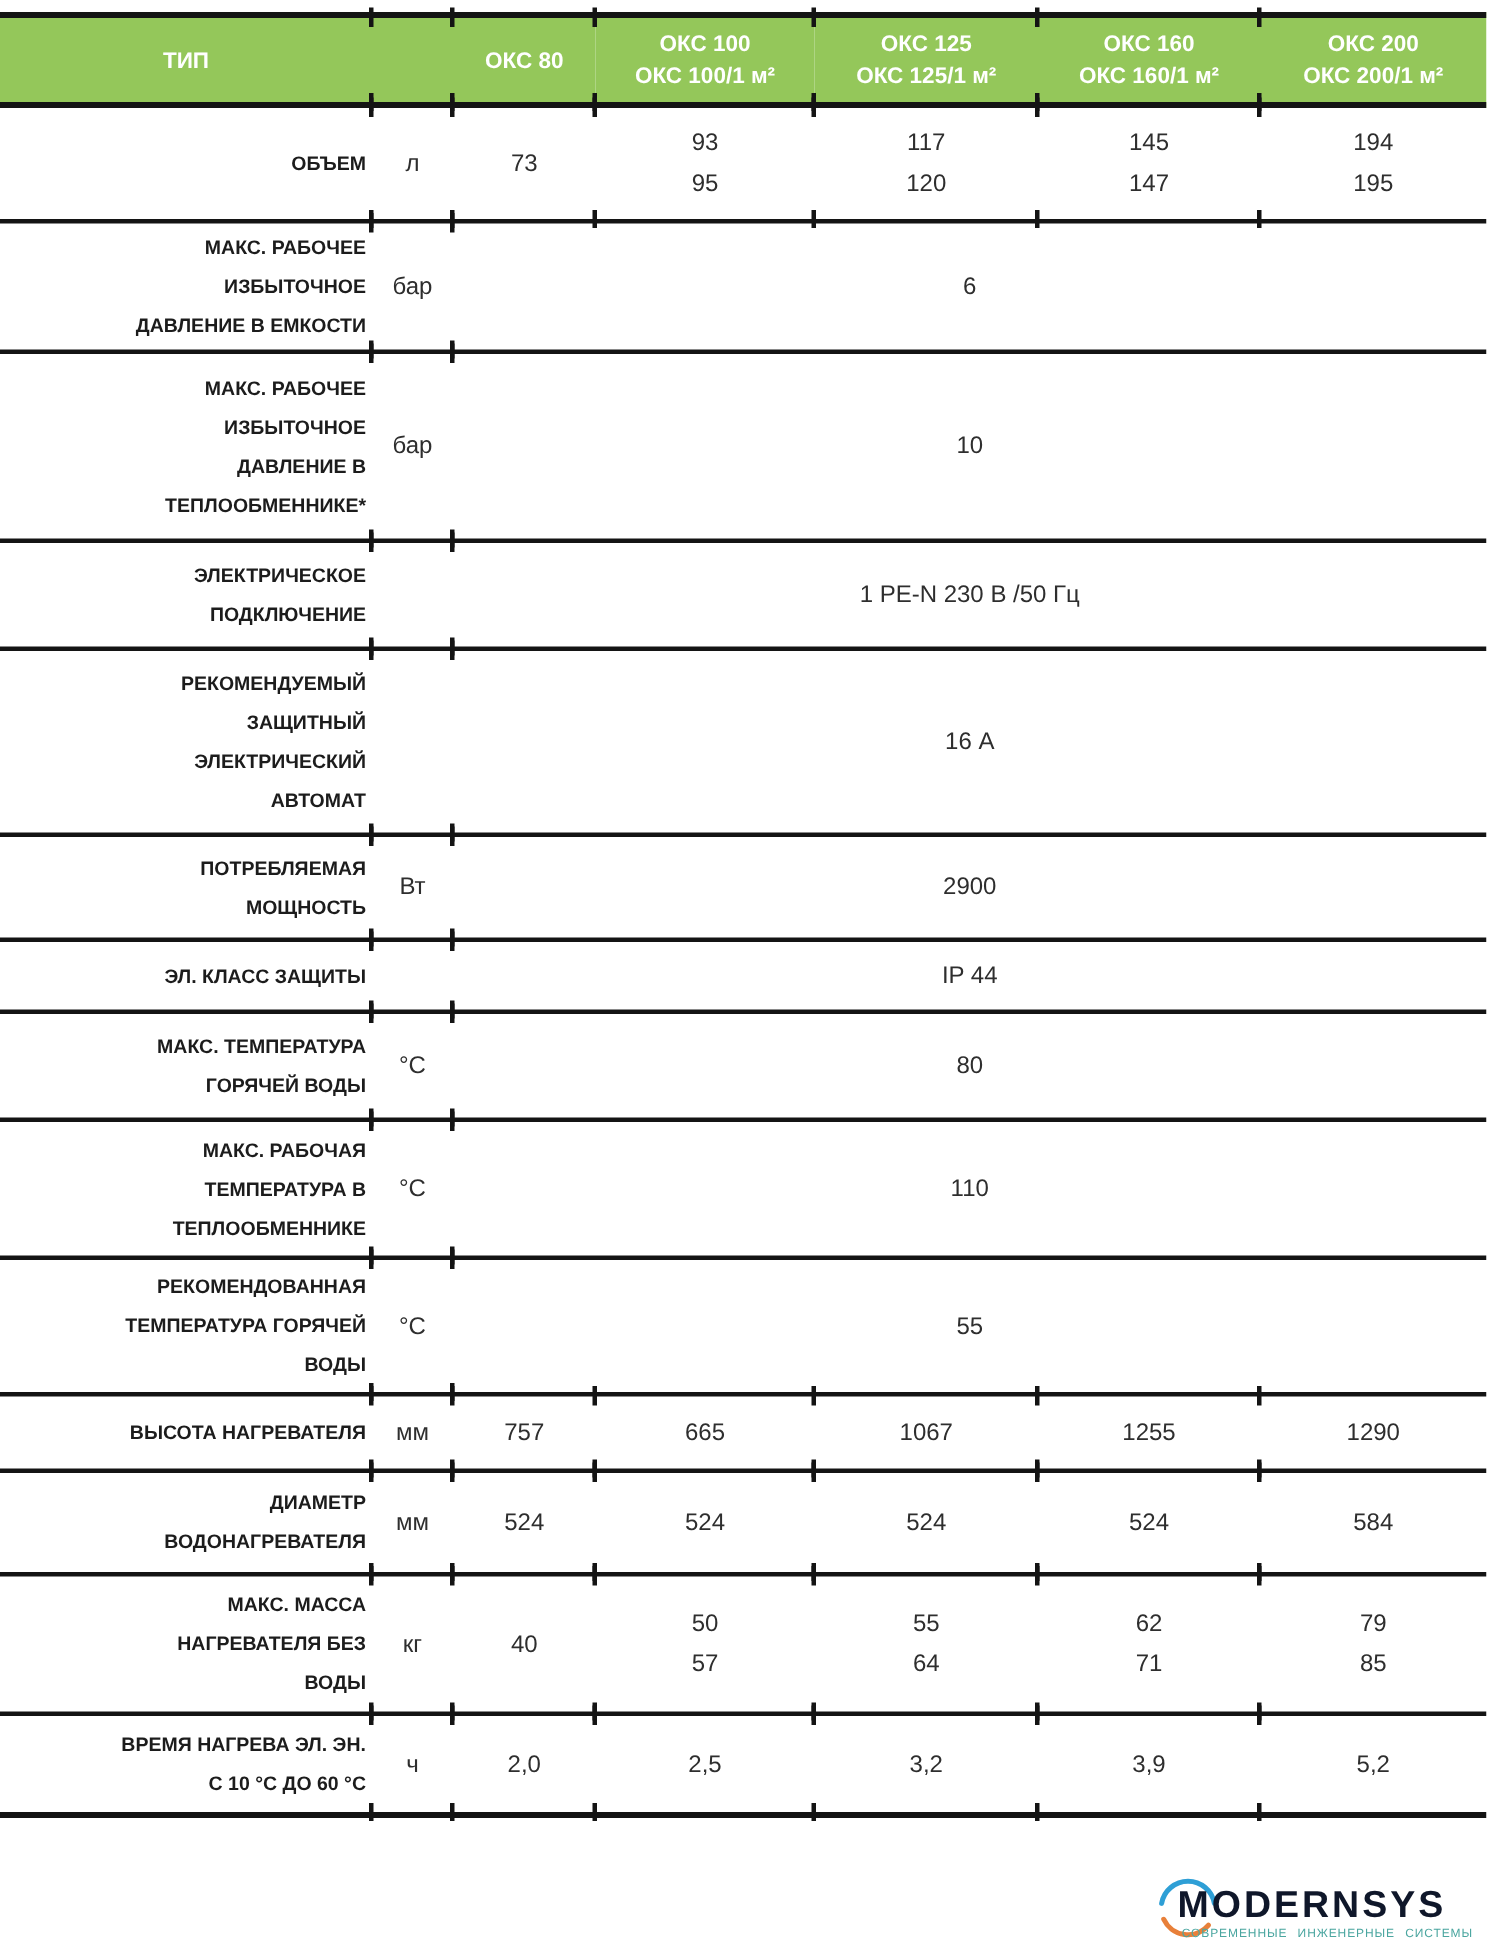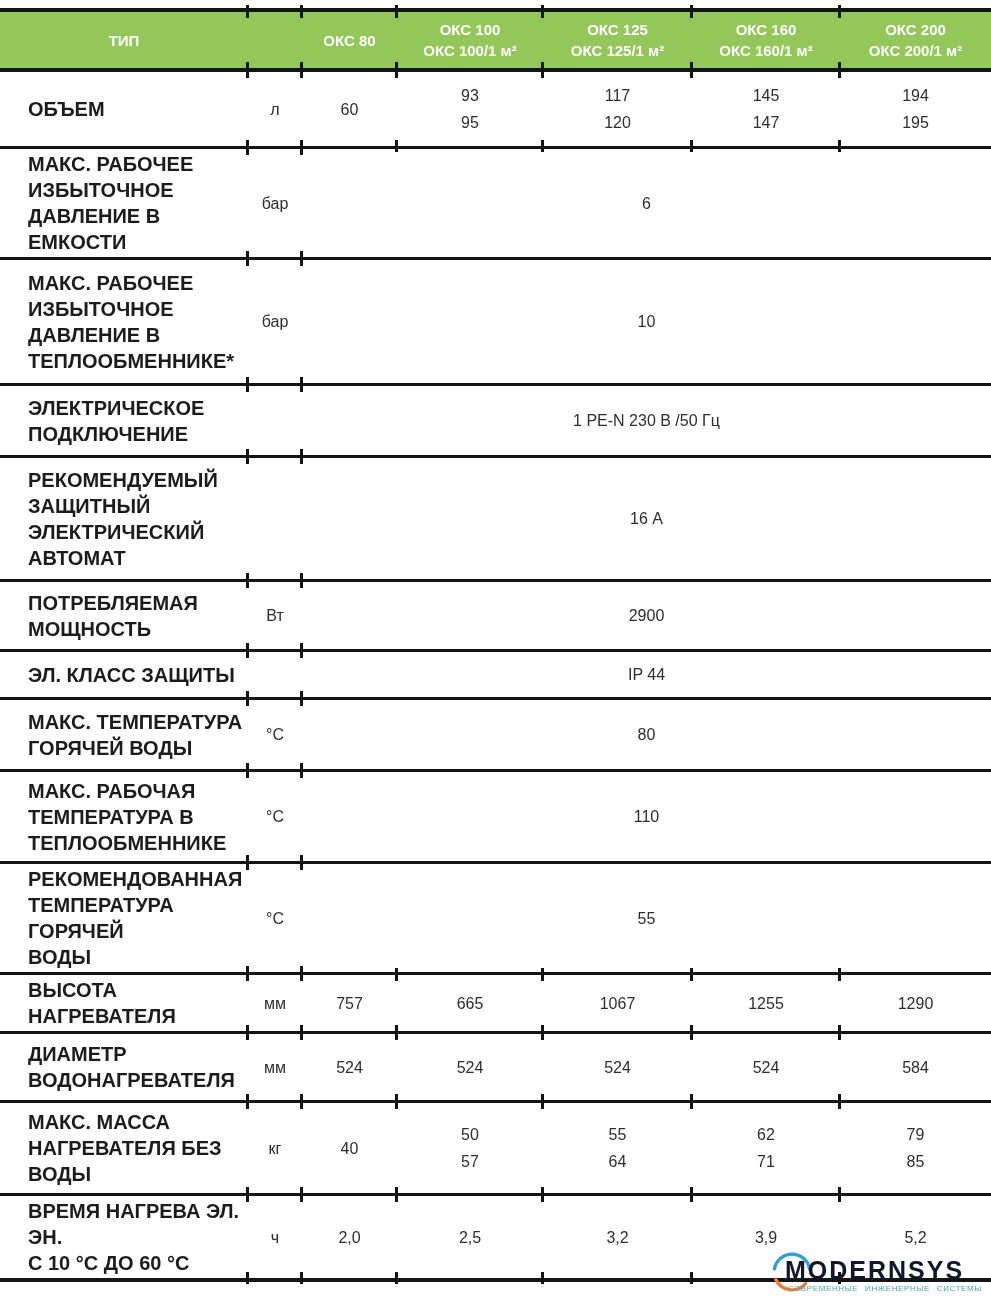--- a/index.html
+++ b/index.html
@@ -53,25 +53,25 @@
   td:not(:first-child)::before{
     content:"";position:absolute;left:-2px;top:-7px;width:3px;height:13px;background:#141414;
   }
   th:not(:first-child)::after,
   td:not(:first-child)::after{
     content:"";position:absolute;left:-2px;bottom:-6px;width:3px;height:12px;background:#141414;
   }
 
   td.label{
     font-weight:bold;
-    font-size:20px;
+    font-size:13px;
     line-height:26px;
     color:#1c1c1c;
-    text-align:left;
-    padding-left:28px;
+    text-align:right;
+    padding-left:10px;
     white-space:pre-line;
   }
   td.unit,td.val{
     font-size:16px;
     line-height:27px;
     color:#2e2e2e;
     text-align:center;
     white-space:pre-line;
   }
   .h2:empty{display:none;}
@@ -168,21 +168,21 @@
       <th>
         <div>ОКС 200</div>
         <div class="h2">ОКС 200/1 м²</div>
       </th>
     </tr>
   </thead>
   <tbody>
     <tr class="r0">
       <td class="label">ОБЪЕМ</td>
       <td class="unit">л</td>
-      <td class="val">60</td>
+      <td class="val">73</td>
       <td class="val">93
 95</td>
       <td class="val">117
 120</td>
       <td class="val">145
 147</td>
       <td class="val">194
 195</td>
     </tr>
     <tr class="r1">

